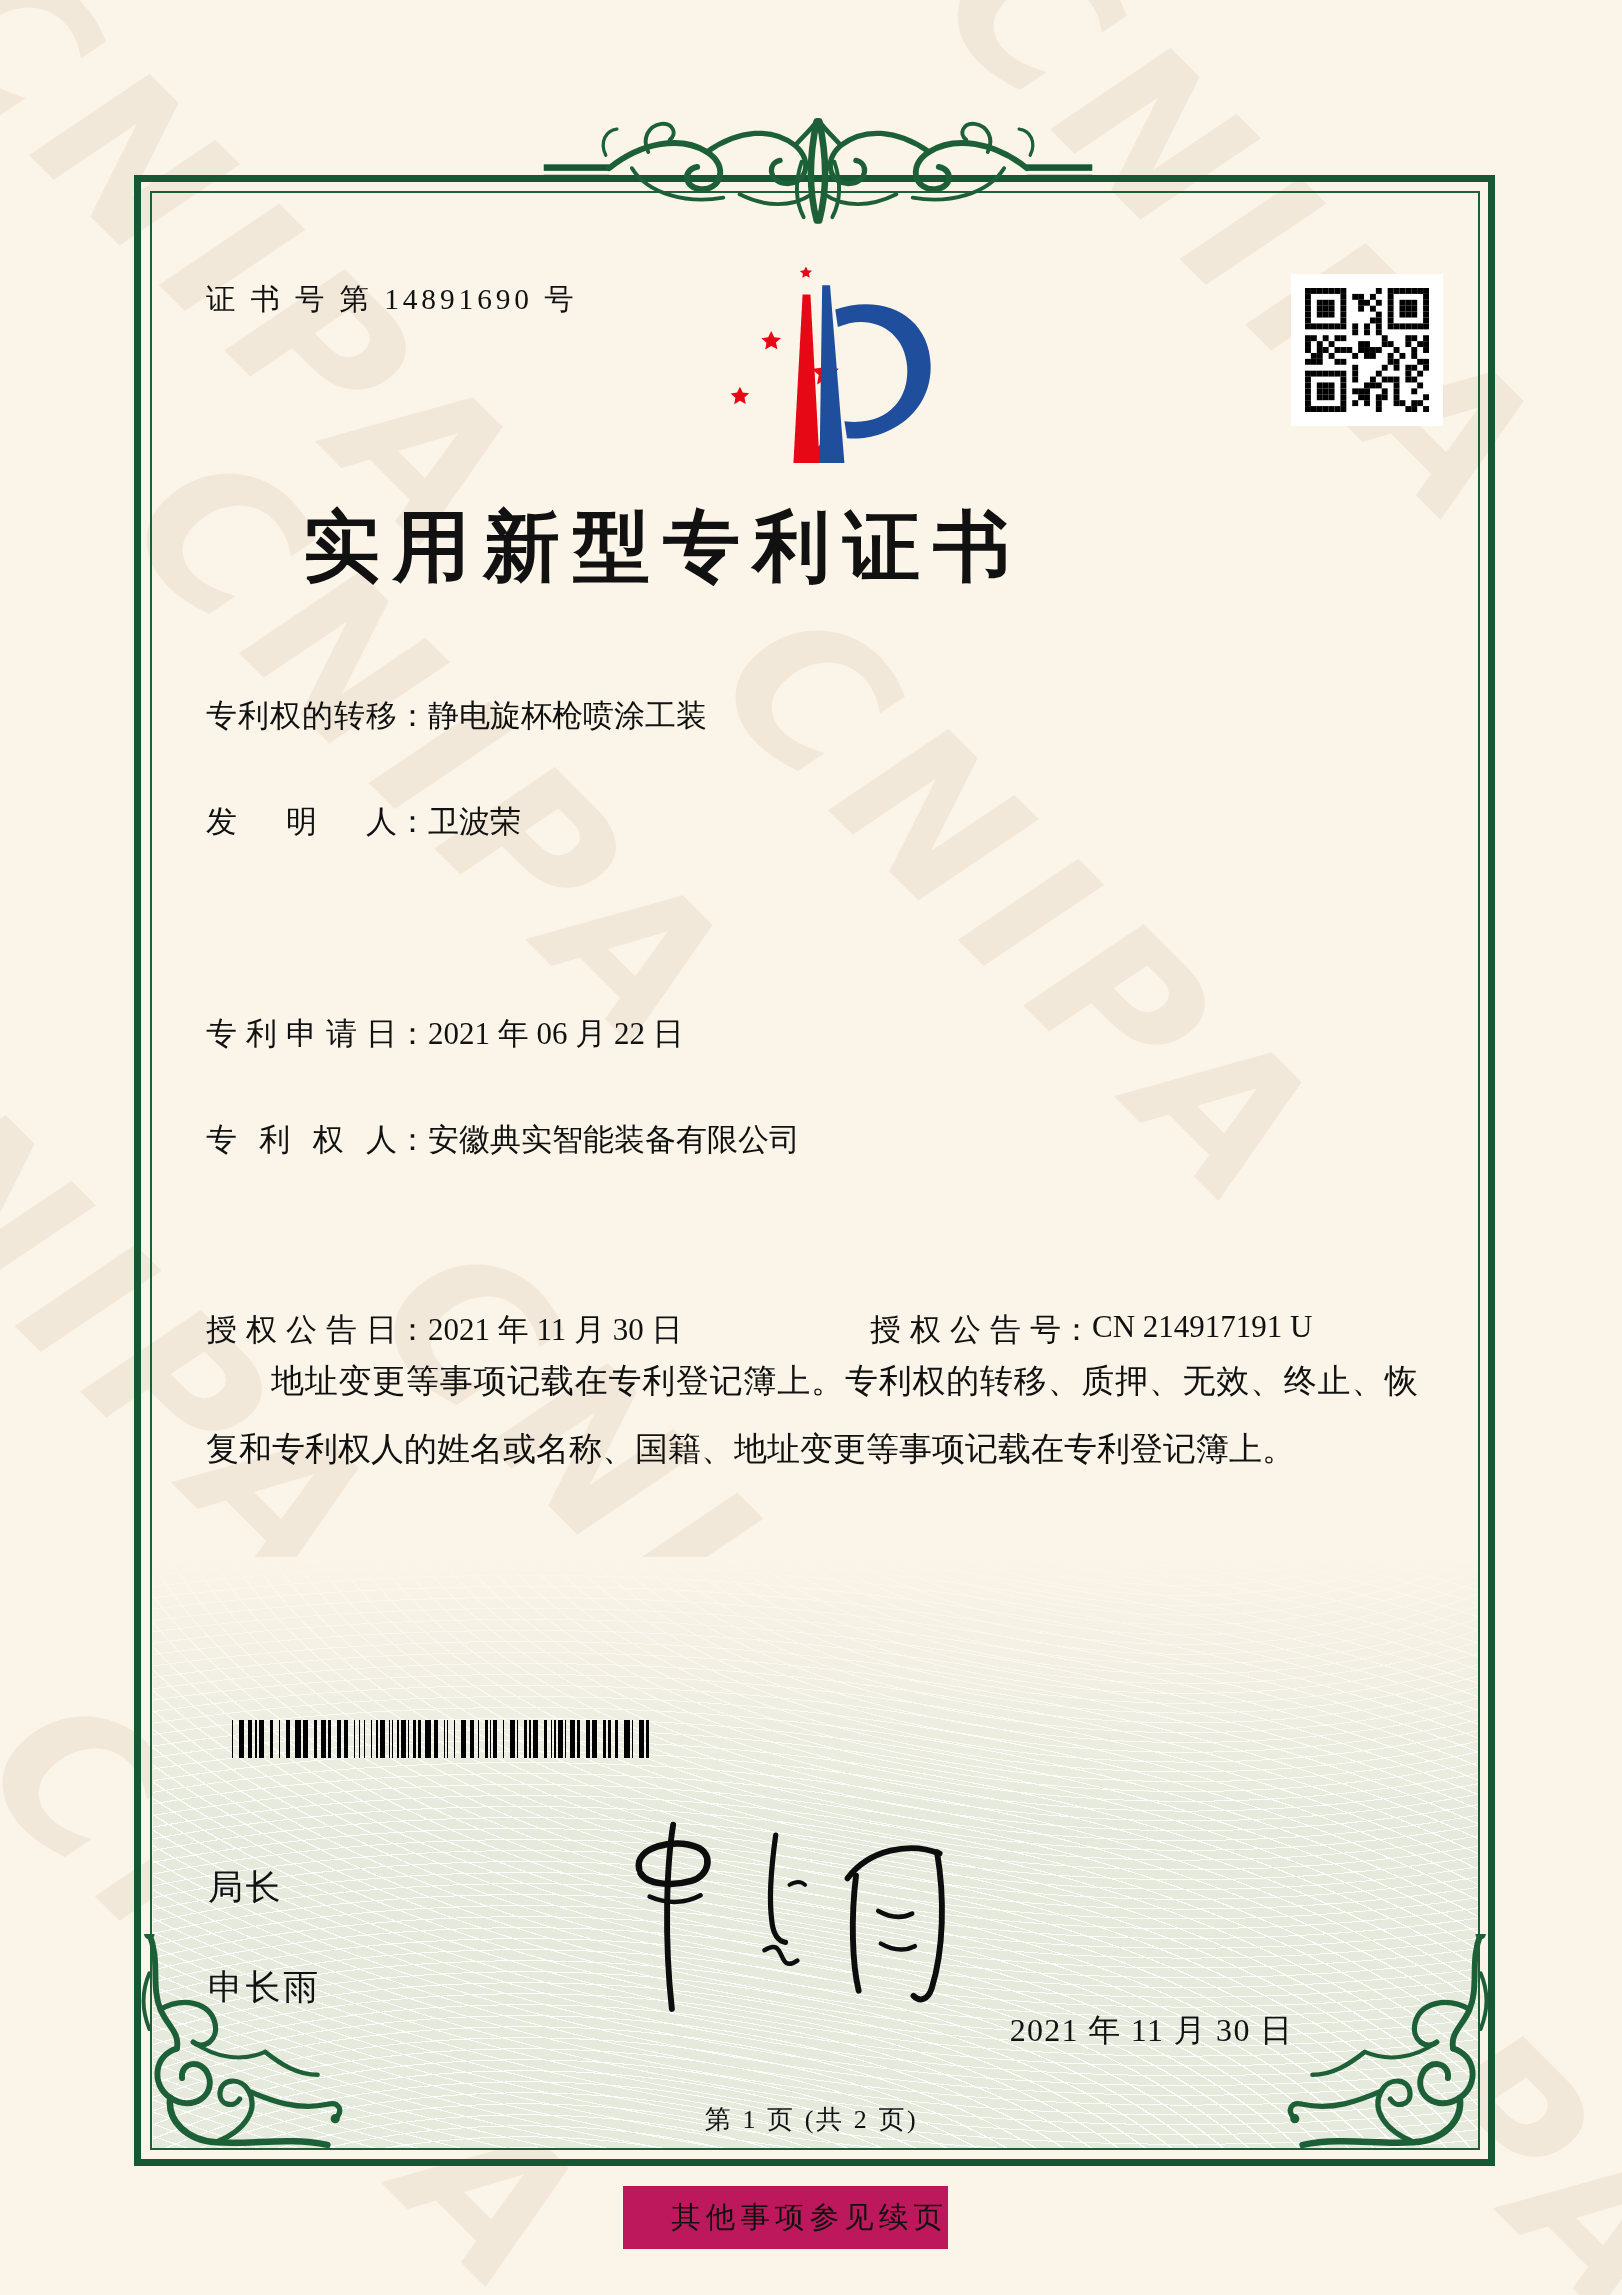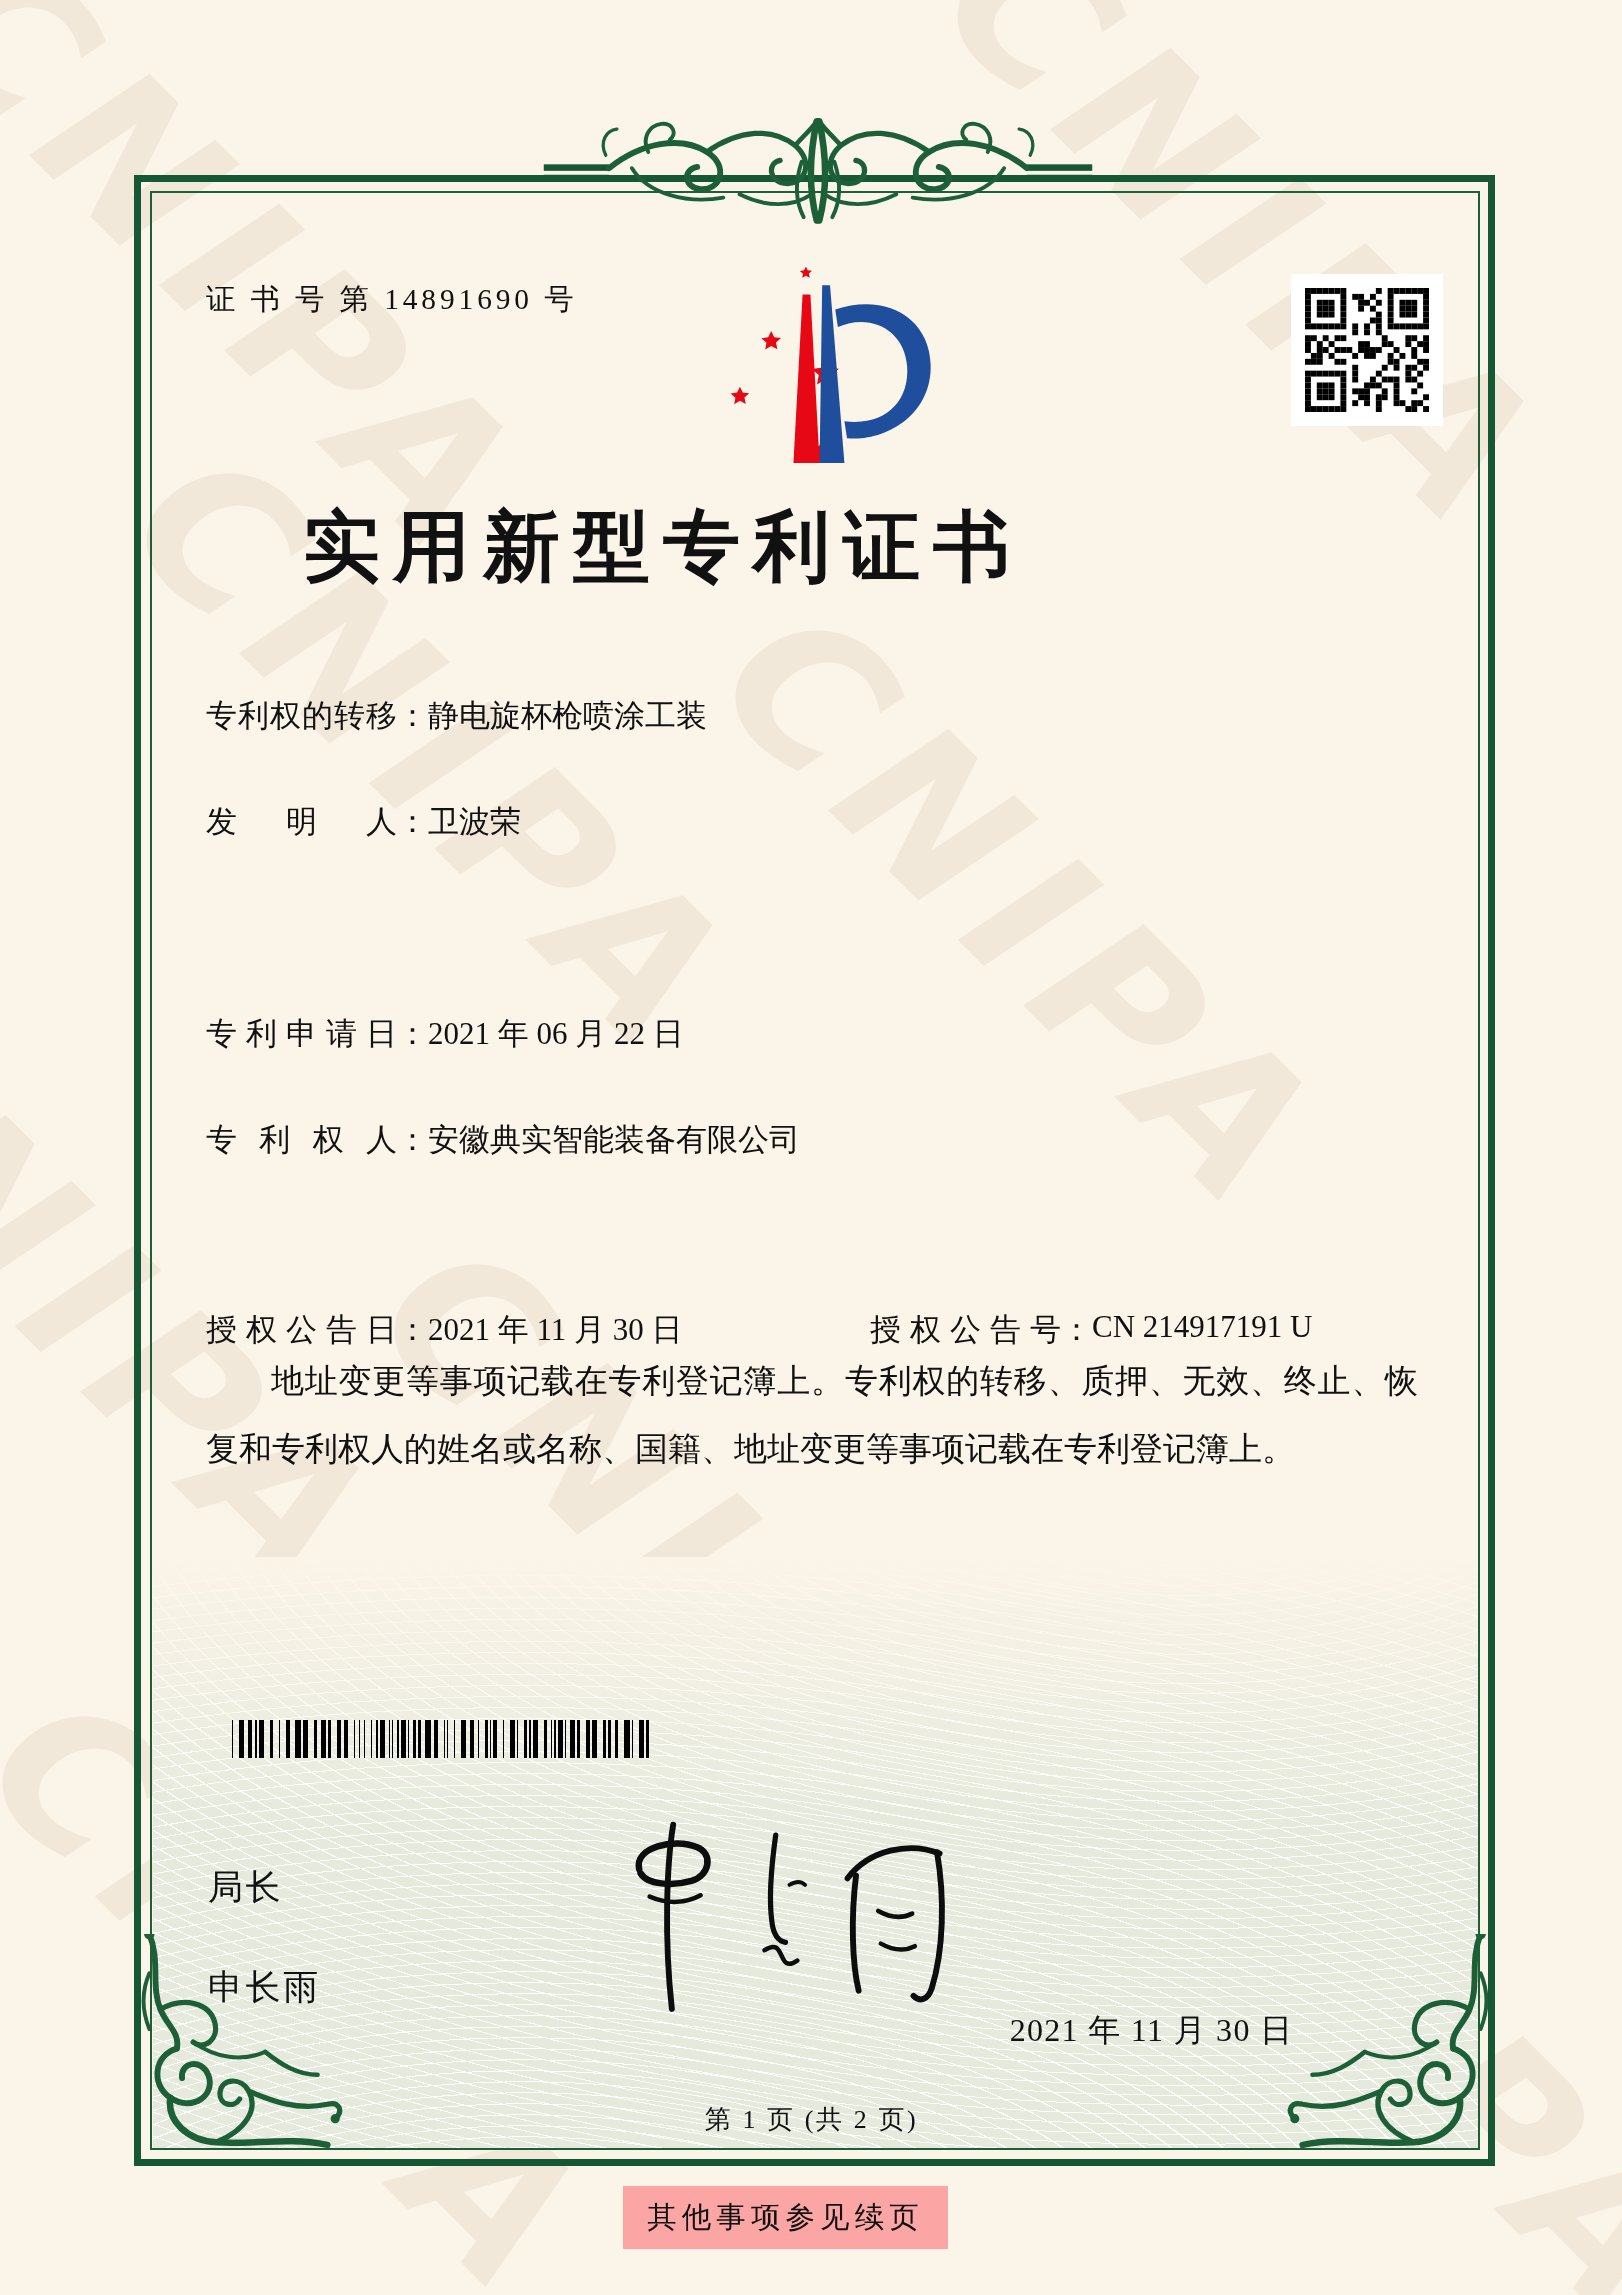--- a/index.html
+++ b/index.html
@@ -96,21 +96,21 @@
   
   .sig-title{position:absolute;z-index:5;left:208px;top:1864px;font-size:35px;letter-spacing:2.6px;}
   .sig-name{position:absolute;z-index:5;left:208px;top:1964px;font-size:35px;letter-spacing:2.6px;}
   .sig-script{position:absolute;z-index:5;left:576px;top:1813px;}
   .issue-date{position:absolute;z-index:5;left:955px;top:2009px;width:393px;text-align:center;font-size:32px;letter-spacing:1.3px;}
   .page-no{position:absolute;z-index:5;left:0;width:1623px;top:2102px;text-align:center;font-size:26px;letter-spacing:2.6px;}
 
   
   .footer-box{
     position:absolute;z-index:5;left:623px;top:2186px;width:325px;height:63px;
-    background:#fca5a5;display:flex;align-items:center;justify-content:center;
+    background:#be185d;display:flex;align-items:center;justify-content:flex-end;
   }
   .footer-text{font-size:29.4px;letter-spacing:5.2px;}
 </style>
 </head>
 <body>
 
 <div class="page">
 
   <div class="wm" style="left:39px;top:-92px;">CNIPA</div>
   <div class="wm" style="left:1060px;top:-118px;">CNIPA</div>

